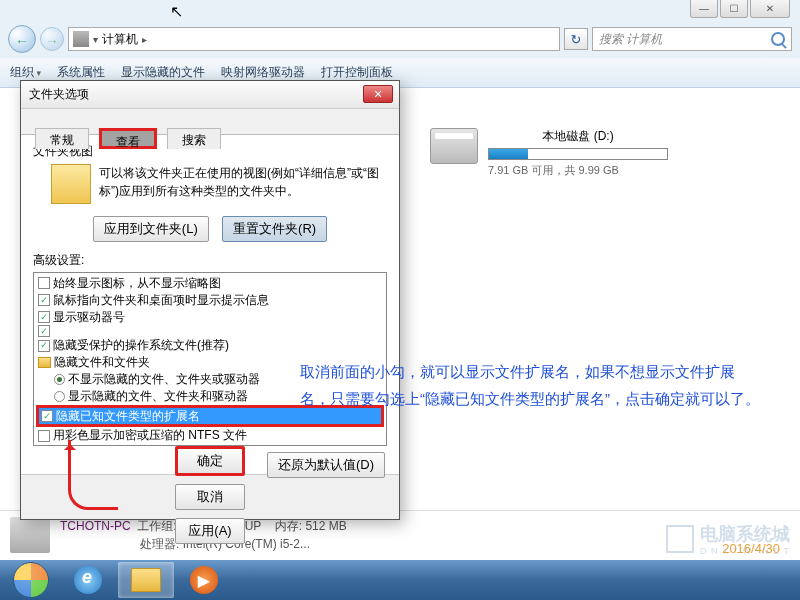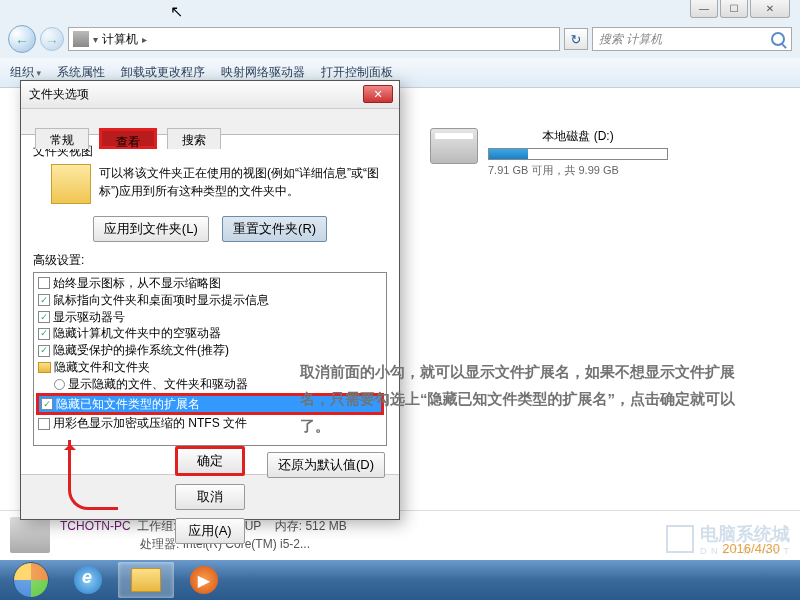--- a/index.html
+++ b/index.html
@@ -41,21 +41,21 @@
     .bi-icon { width: 40px; height: 36px; background: linear-gradient(#ddd,#aaa); border-radius: 2px; }
     .bi-text div { line-height: 1.5; }
     .bi-text b { color: #701a75; font-weight: normal; }
     
     
     .dialog { position: absolute; top: 80px; left: 20px; width: 380px; height: 440px; background: #f0f0f0; border: 1px solid #555; box-shadow: 4px 4px 15px rgba(0,0,0,.3); }
     .dlg-title { height: 28px; background: linear-gradient(#fdfdfd, #e8e8e8); border-bottom: 1px solid #ccc; display: flex; align-items: center; padding: 0 8px; font-size: 12px; }
     .dlg-close { position: absolute; top: 4px; right: 6px; width: 30px; height: 18px; background: linear-gradient(#e88,#c33); border: 1px solid #922; border-radius: 2px; color: #fff; display: flex; align-items: center; justify-content: center; font-size: 11px; }
     .dlg-tabs { display: flex; padding: 4px 4px 0; background: #f0f0f0; height: 26px; border-bottom: 1px solid #bbb; }
     .tab { padding: 3px 14px; font-size: 12px; border: 1px solid #bbb; border-bottom: none; background: #eee; position: relative; top: 15px; margin-left: 10px; }
-    .tab.active { background: #b91c1c; border-bottom: 1px solid #fff; }
+    .tab.active { background: #a3a3a3; border-bottom: 1px solid #fff; }
     .red-box { border: 3px solid #e02020 !important; }
     .dlg-body { background: #fff; margin: 0; padding: 8px 12px; height: 340px; font-size: 12px; border-bottom: 1px solid #ccc; }
     .folder-view { }
     .fv-row { display: flex; gap: 8px; padding: 4px 0 8px 18px; }
     .fv-icon { width: 40px; height: 40px; background: linear-gradient(#fce9a2,#f0c552); border: 1px solid #c9a030; }
     .fv-text { flex: 1; font-size: 12px; line-height: 1.5; }
     .fv-btns { text-align: center; padding: 4px 0 10px; }
     .btn { display: inline-block; padding: 3px 10px; font-size: 13px; background: linear-gradient(#fdfdfd,#e5e5e5); border: 1px solid #999; border-radius: 2px; min-width: 90px; text-align: center; }
     .btn-dark { background: linear-gradient(#e0e8f0,#c5d5e5); border-color: #6a8ab0; }
     
@@ -65,21 +65,21 @@
     .adv-item.indent { padding-left: 18px; }
     .adv-item.highlight { background: #3399ff; color: #fff; }
     .cb { width: 12px; height: 12px; border: 1px solid #888; background: #fff; flex-shrink: 0; display: inline-flex; align-items: center; justify-content: center; font-size: 9px; color: #2a5; }
     .rb { width: 11px; height: 11px; border: 1px solid #888; border-radius: 50%; flex-shrink: 0; background: #fff; position: relative; }
     .rb.checked::after { content: ''; position: absolute; top: 2px; left: 2px; width: 5px; height: 5px; border-radius: 50%; background: #3a7a3a; }
     .folder-icon { width: 13px; height: 11px; background: linear-gradient(#fce08a,#e8b840); border: 1px solid #c99520; flex-shrink: 0; }
     .restore { text-align: right; padding: 6px 2px 0; }
     .dlg-footer { height: 40px; display: flex; align-items: center; justify-content: center; gap: 8px; padding: 0 12px; background: #f0f0f0; flex-direction: column; }
     
     
-    .anno-text { position: absolute; top: 358px; left: 300px; width: 460px; font-size: 15px; color: #737373; line-height: 1.8; font-weight: bold; }
+    .anno-text { position: absolute; top: 358px; left: 300px; width: 460px; font-size: 15px; color: #1d4ed8; line-height: 1.8; font-weight: normal; }
     .arrow1 { position: absolute; top: 440px; left: 68px; width: 50px; height: 70px; border-left: 3px solid #e02020; border-bottom: 3px solid #e02020; border-radius: 0 0 0 20px; }
     .arrow1::after { content: ''; position: absolute; left: -7px; top: -2px; border: 6px solid transparent; border-bottom-color: #e02020; }
     .arrow2 { position: absolute; top: 560px; left: 128px; color: #e02020; font-size: 22px; transform: rotate(-20deg); }
     
     
     .watermark { position: absolute; bottom: 44px; right: 10px; color: rgba(180,200,220,.6); font-size: 14px; display: flex; align-items: center; gap: 6px; }
     .watermark .logo { width: 28px; height: 28px; border: 2px solid rgba(180,200,220,.6); }
     .date-stamp { position: absolute; bottom: 44px; right: 20px; color: #e8a040; font-size: 13px; }
     
     
@@ -118,21 +118,21 @@
   <div class="refresh">↻</div>
   <div class="search">
     <span>搜索 计算机</span>
     <span class="search-icon" style="margin-left:auto"></span>
   </div>
 </div>
 
 <div class="toolbar">
   <span class="tb-item">组织</span>
   <span>系统属性</span>
-  <span>卸载或更改程序</span>
+  <span>显示隐藏的文件</span>
   <span>映射网络驱动器</span>
   <span>打开控制面板</span>
 </div>
 
 <div class="content">
   <div class="drive">
     <div class="drive-icon"></div>
     <div class="drive-info">
       <div class="drive-name">本地磁盘 (D:)</div>
       <div class="drive-bar">
@@ -181,29 +181,32 @@
         <div class="adv-item">
           <span class="cb">✓</span>
           <span>鼠标指向文件夹和桌面项时显示提示信息</span>
         </div>
         <div class="adv-item">
           <span class="cb">✓</span>
           <span>显示驱动器号</span>
         </div>
         <div class="adv-item">
           <span class="cb">✓</span>
-          <span>隐藏计算机文件夹中的空驱动器</span>
         </div>
         <div class="adv-item">
           <span class="cb">✓</span>
           <span>隐藏受保护的操作系统文件(推荐)</span>
         </div>
         <div class="adv-item">
           <span class="folder-icon"></span>
           <span>隐藏文件和文件夹</span>
+        </div>
+        <div class="adv-item indent">
+          <span class="rb checked"></span>
+          <span>不显示隐藏的文件、文件夹或驱动器</span>
         </div>
         <div class="adv-item indent">
           <span class="rb"></span>
           <span>显示隐藏的文件、文件夹和驱动器</span>
         </div>
         <div class="adv-item highlight red-box">
           <span class="cb">✓</span>
           <span>隐藏已知文件类型的扩展名</span>
         </div>
         <div class="adv-item">

